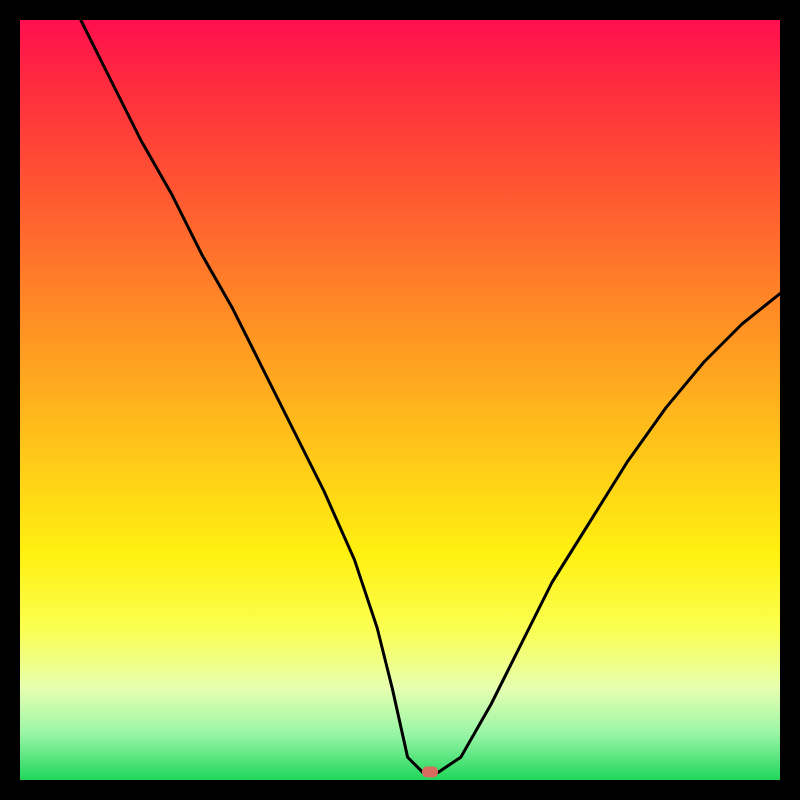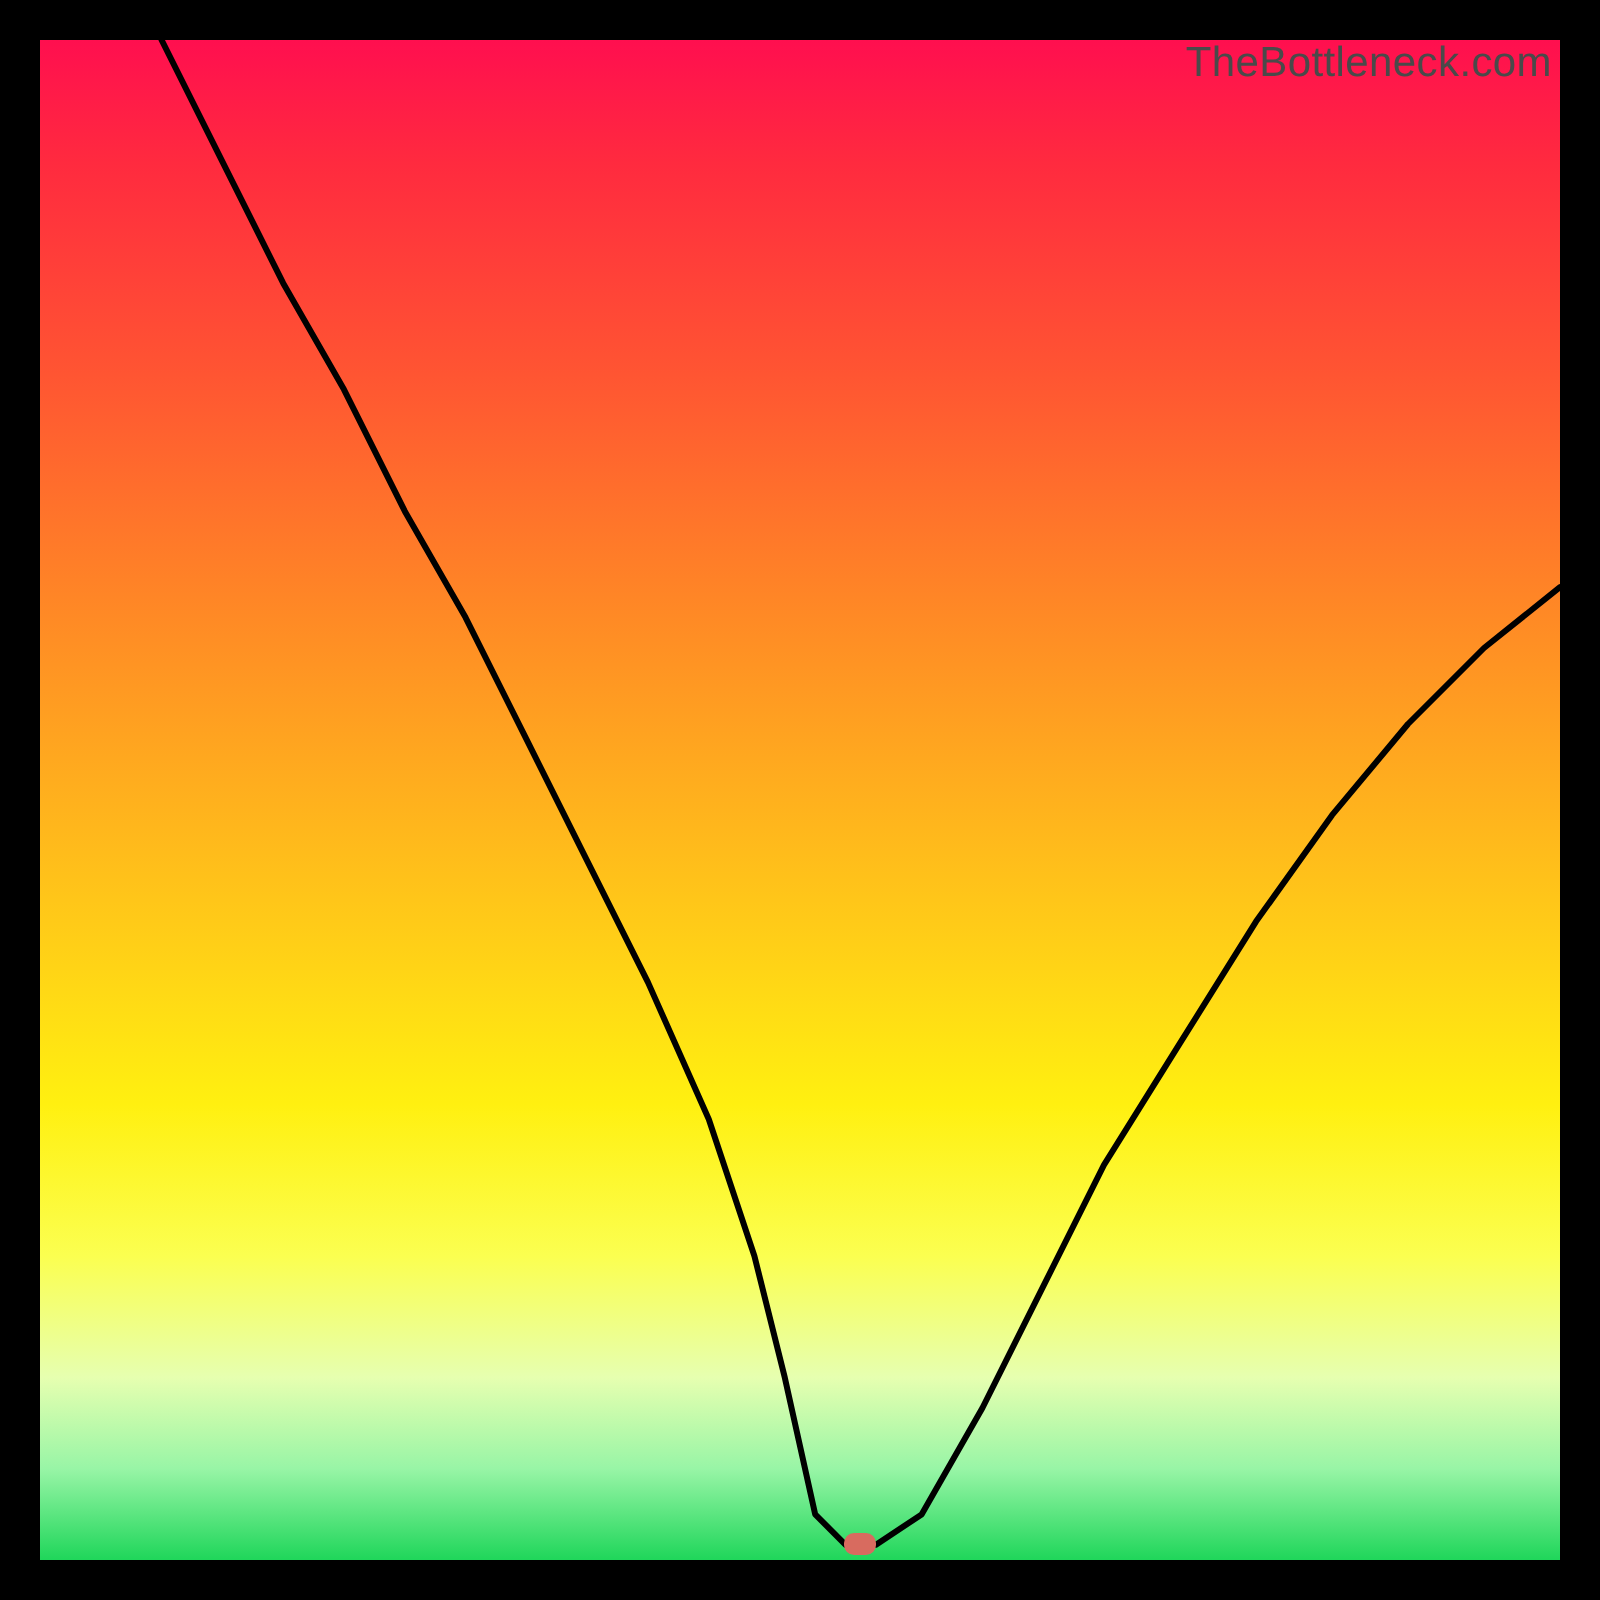--- a/index.html
+++ b/index.html
@@ -68,15 +68,14 @@
 
 <div class="frame">
   <div class="plot-area">
 
     <svg class="curve" viewBox="0 0 760 760" preserveAspectRatio="none">
       <path id="curve-path" fill="none" stroke="#000" stroke-width="3" stroke-linejoin="round" stroke-linecap="round" d="M60.8 0.0 L91.2 60.8 L121.6 121.6 L152.0 174.8 L182.4 235.6 L212.8 288.8 L243.2 349.6 L273.6 410.4 L304.0 471.2 L334.4 539.6 L357.2 608.0 L372.4 668.8 L387.6 737.2 L402.8 752.4 L418.0 752.4 L440.8 737.2 L471.2 684.0 L501.6 623.2 L532.0 562.4 L570.0 501.6 L608.0 440.8 L646.0 387.6 L684.0 342.0 L722.0 304.0 L760.0 273.6"></path>
     </svg>
 
     <div id="marker" class="marker" style="left: 410.4px; top: 752.4px; background: rgb(216, 107, 95);"></div>
 
-    <div class="watermark">TheBottleneck.com</div>
   </div>
 </div>
 
 </body></html>

